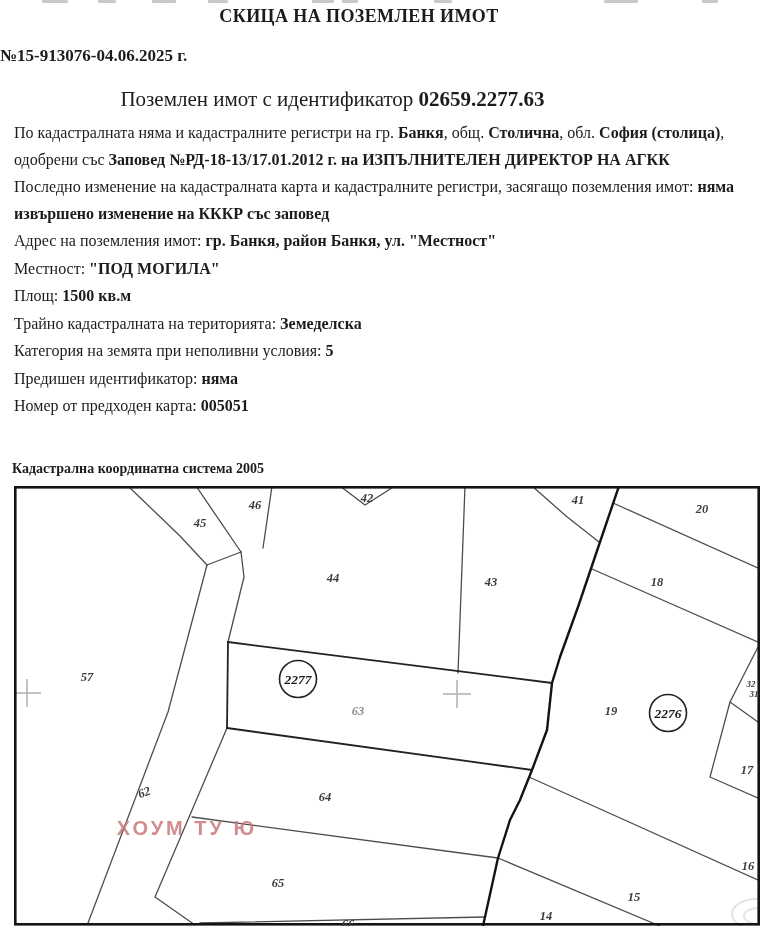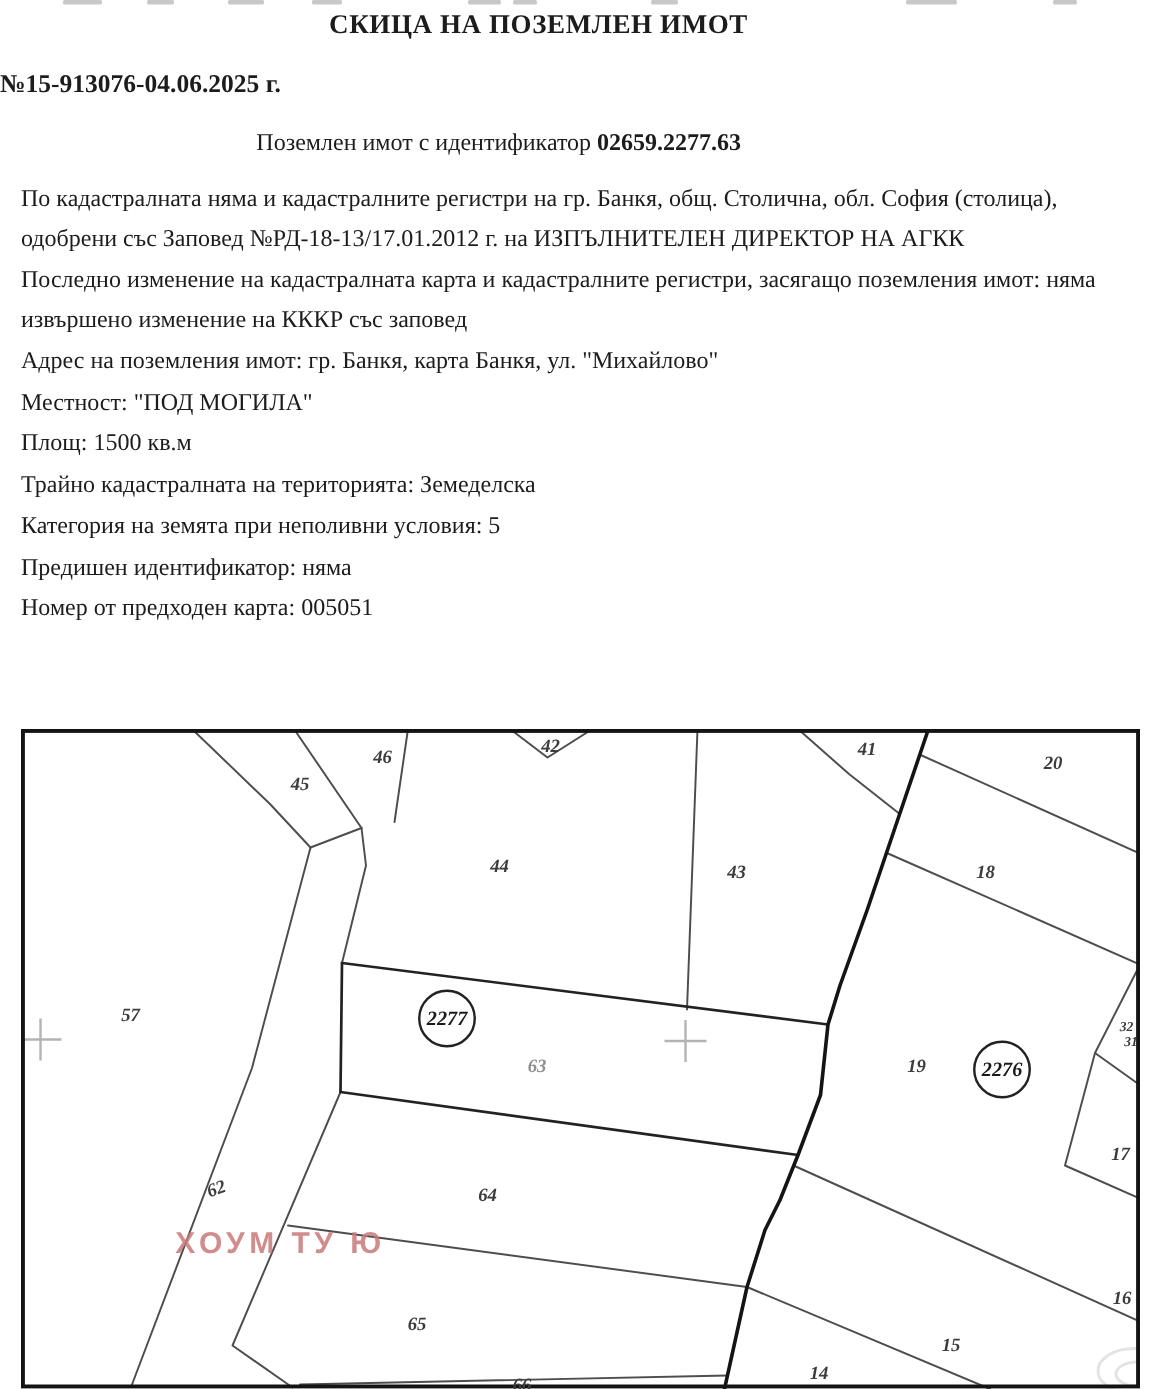--- a/index.html
+++ b/index.html
@@ -17,28 +17,28 @@
   .doc-title{
     position:absolute;top:6px;left:0;width:718px;
     text-align:center;font-weight:bold;font-size:18px;letter-spacing:.4px;
   }
   .doc-number{
     position:absolute;top:46px;left:0;width:778px;
     text-align:left;font-weight:bold;font-size:17px;
   }
   .doc-idline{
     position:absolute;top:87px;left:0;width:665px;
-    text-align:center;font-size:16px;
+    text-align:center;font-size:21px;
   }
   .doc-paragraphs{
     position:absolute;top:120px;left:14px;width:753px;
     font-size:16px;line-height:26.5px;
   }
   .doc-paragraphs p{margin:0 0 1px 0;}
-  .doc-paragraphs b{font-weight:normal;}
+  .doc-paragraphs b{font-weight:bold;}
   .map-caption{
     position:absolute;top:461px;left:12px;
     font-weight:bold;font-size:14px;
   }
   .map-wrap{
     position:absolute;top:486px;left:14px;width:746px;height:440px;
   }
   svg{display:block;}
   .plot-line{fill:none;stroke:#4d4d4d;stroke-width:1.3;stroke-linejoin:round;stroke-linecap:round;}
   .plot-line.strip{stroke:#222222;stroke-width:1.8;}
@@ -76,29 +76,30 @@
   <span class="artifact" style="left:604px;width:34px;"></span>
   <span class="artifact" style="left:702px;width:16px;"></span>
 
   <div class="doc-title">СКИЦА НА ПОЗЕМЛЕН ИМОТ</div>
   <div class="doc-number">№15-913076-04.06.2025 г.</div>
   <div class="doc-idline"><span>Поземлен имот с идентификатор </span><b>02659.2277.63</b></div>
 
   <div class="doc-paragraphs">
       <p><span>По кадастралната няма и кадастралните регистри на гр. </span><b>Банкя</b><span>, общ. </span><b>Столична</b><span>, обл. </span><b>София (столица)</b><span>, одобрени със </span><b>Заповед №РД-18-13/17.01.2012 г. на ИЗПЪЛНИТЕЛЕН ДИРЕКТОР НА АГКК</b></p>
       <p><span>Последно изменение на кадастралната карта и кадастралните регистри, засягащо поземления имот: </span><b>няма извършено изменение на КККР със заповед</b></p>
-      <p><span>Адрес на поземления имот: </span><b>гр. Банкя, карта Банкя, ул. "Михайлово"</b></p>
+      <p><span>Адрес на поземления имот: </span><b>гр. Банкя, район Банкя, ул. "Местност"</b></p>
       <p><span>Местност: </span><b>"ПОД МОГИЛА"</b></p>
       <p><span>Площ: </span><b>1500 кв.м</b></p>
       <p><span>Трайно кадастралната на територията: </span><b>Земеделска</b></p>
       <p><span>Категория на земята при неполивни условия: </span><b>5</b></p>
       <p><span>Предишен идентификатор: </span><b>няма</b></p>
       <p><span>Номер от предходен карта: </span><b>005051</b></p>
     </div>
 
+  <div class="map-caption">Кадастрална координатна система 2005</div>
 
   <div class="map-wrap">
     <svg width="746" height="440" viewBox="0 0 746 440">
 
       <g>
 
         <polyline class="plot-line" points="114,0 166,50 193,79"></polyline>
         <polyline class="plot-line" points="193,79 154,226 74,437"></polyline>
         <polyline class="plot-line" points="182,0 227,66"></polyline>
         <polyline class="plot-line" points="227,66 193,79"></polyline>

